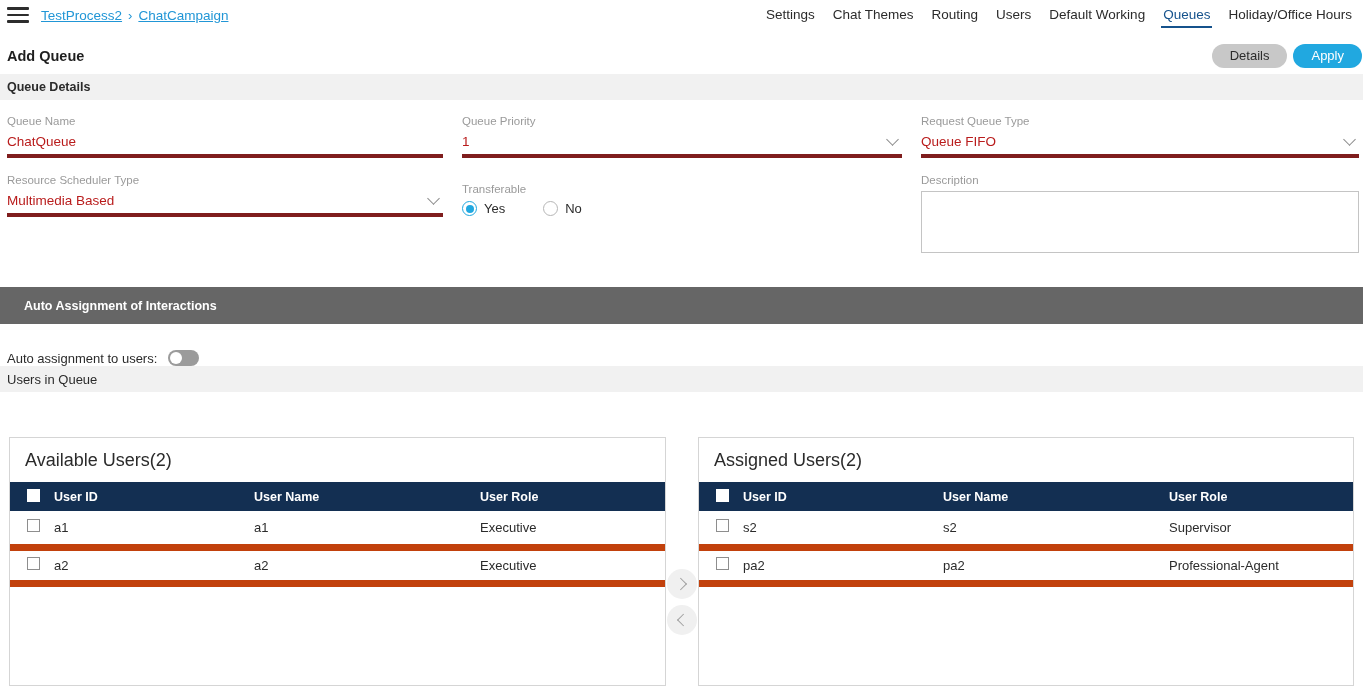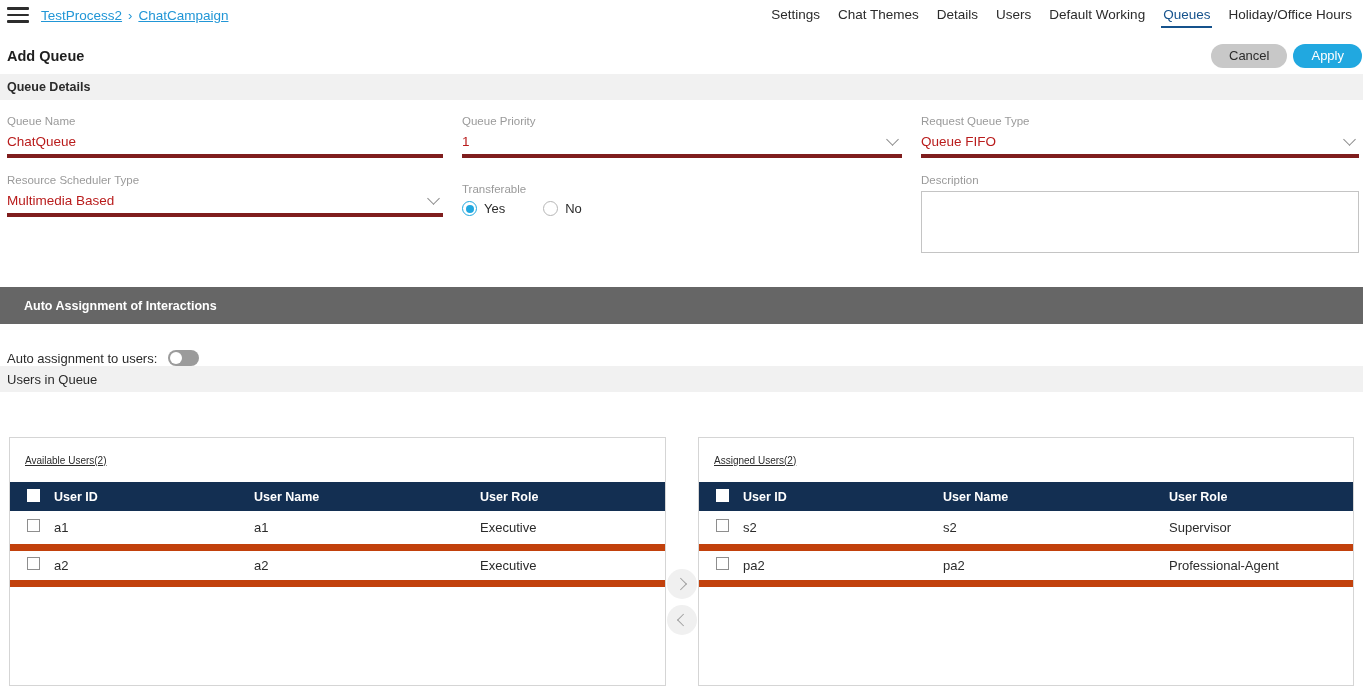--- a/index.html
+++ b/index.html
@@ -126,21 +126,21 @@
   .tables { position: absolute; top: 437px; left: 0; width: 1363px; height: 249px; }
   .tablecard {
     position: absolute; top: 0; height: 249px;
     border: 1px solid #d5d5d5; background: #ffffff;
     display: flex; flex-direction: column; overflow: hidden;
   }
   .tablecard.left  { left: 9px;  width: 657px; }
   .tablecard.right { left: 698px; width: 656px; }
   .tbl-caption {
     height: 44px; display: flex; align-items: center;
-    font-size: 10px; color: #2b2b2b; padding-left: 15px; text-decoration: underline;
+    font-size: 18px; color: #2b2b2b; padding-left: 15px;
   }
   table.grid { width: 100%; border-collapse: collapse; table-layout: fixed; }
   table.grid thead th {
     background: #132f52; color: #ffffff; font-size: 12.5px; font-weight: bold;
     text-align: left; height: 29px; padding: 0; vertical-align: middle; margin-top: 33px;
   }
   table.grid tbody td {
     font-size: 13px; color: #2b2b2b; height: 36px; padding: 0;
     border-bottom: 7px solid #c2410c; vertical-align: middle;
   }
@@ -185,32 +185,32 @@
     </div>
     <div class="breadcrumb">
       <span class="crumb-link">TestProcess2</span>
       <span class="crumb-sep">›</span>
       <span class="crumb-link">ChatCampaign</span>
     </div>
 
     <div class="navtabs">
       <div class="navtab">Settings</div>
       <div class="navtab">Chat Themes</div>
-      <div class="navtab">Details</div>
+      <div class="navtab">Routing</div>
       <div class="navtab">Users</div>
       <div class="navtab">Default Working</div>
       <div class="navtab active">Queues</div>
       <div class="navtab">Holiday/Office Hours</div>
     </div>
   </div>
 
   <div class="titlerow">
     <div class="page-title">Add Queue</div>
     <div class="title-actions">
-      <button class="btn btn-cancel">Cancel</button>
+      <button class="btn btn-cancel">Details</button>
       <button class="btn btn-apply">Apply</button>
     </div>
   </div>
 
   <div class="section-bar-light" style="top:74px;">
     <span class="sb-title">Queue Details</span>
   </div>
 
   <div class="formarea">
 

